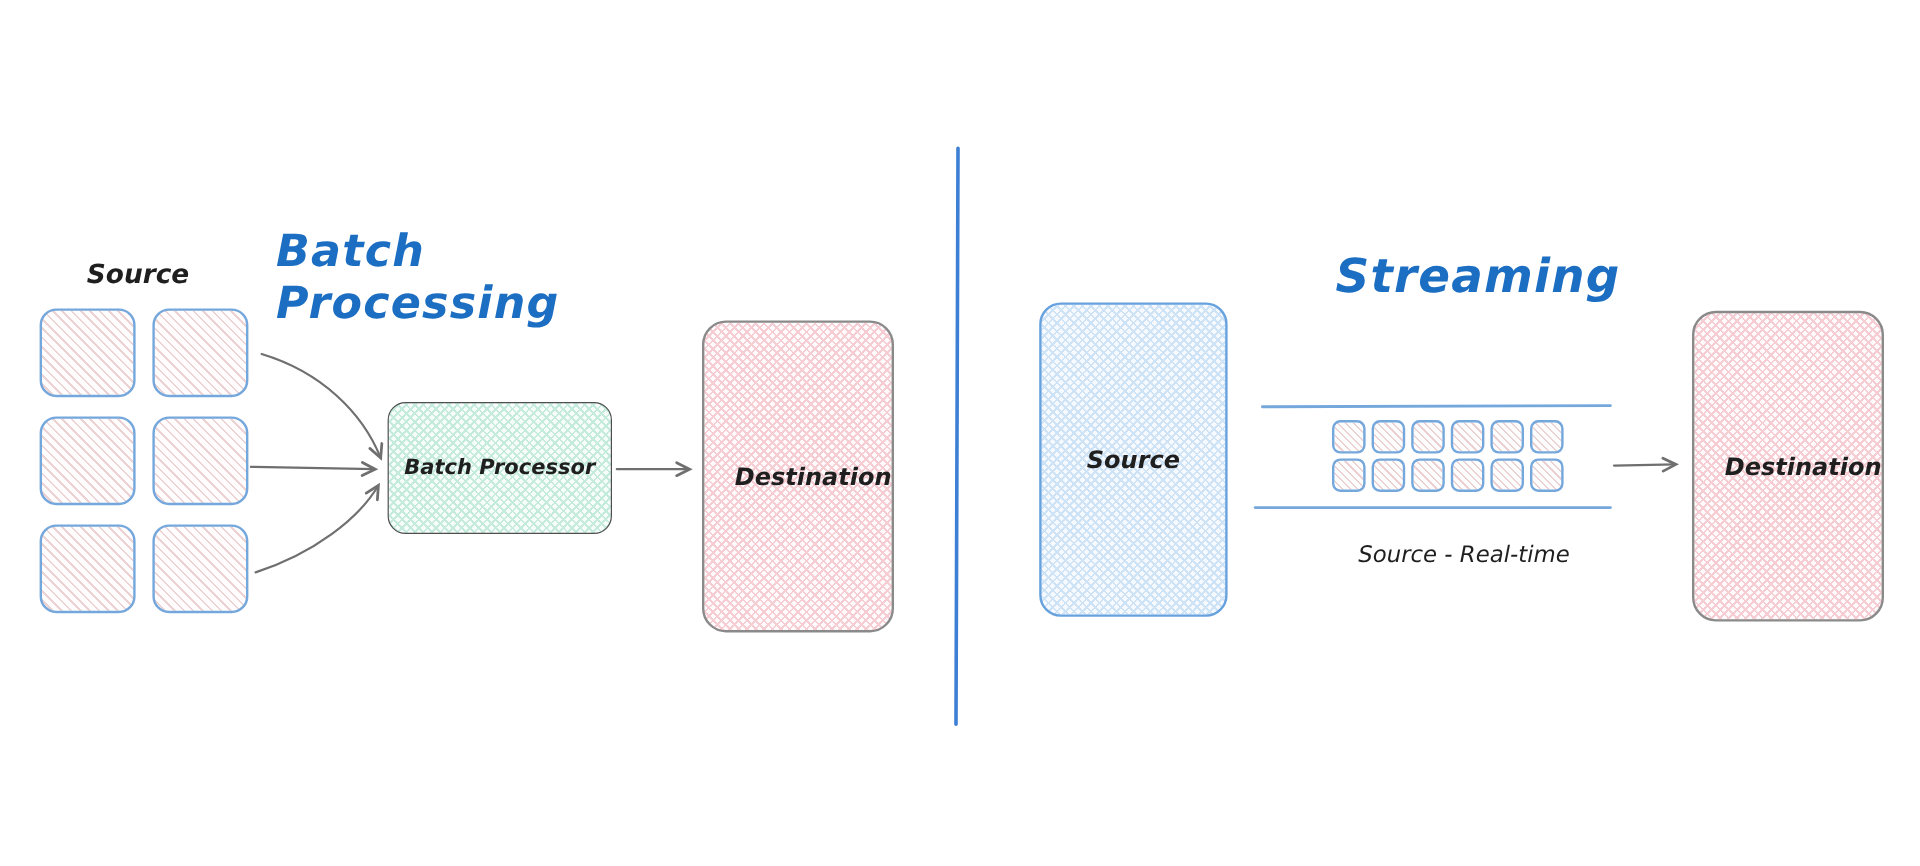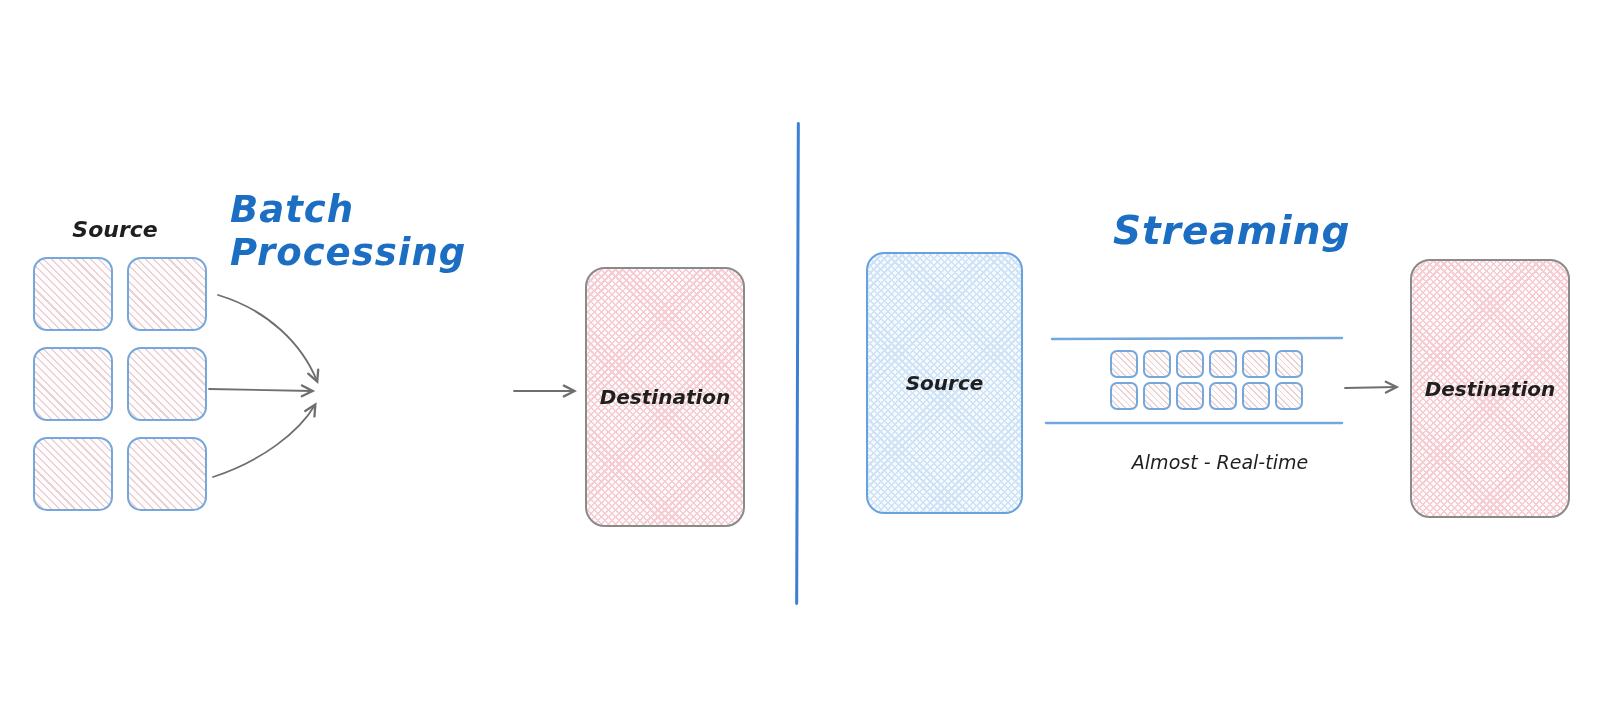--- a/index.html
+++ b/index.html
@@ -61,21 +61,21 @@
     display:flex; align-items:center; justify-content:center;
   }
   .processor .lbl{font-size:17.5px; font-weight:600; font-style:italic;}
   
   .dest{
     border:2px solid var(--dest-border); border-radius:20px;
     background-color:#fffafb;
     background-image:
       repeating-linear-gradient(45deg, var(--check-pink) 0 1.6px, transparent 1.6px 5px),
       repeating-linear-gradient(-45deg, var(--check-pink) 0 1.6px, transparent 1.6px 5px);
-    display:flex; align-items:center; justify-content:center;
+    display:flex; align-items:center; justify-content:flex-end;
   }
   .dest-left{left:585px; top:267px; width:160px; height:260px;}
   .dest-right{left:1410px; top:259px; width:160px; height:259px;}
   .dest .lbl{font-size:20px; font-weight:600; font-style:italic;}
   
   .stream-source{
     left:866px; top:252px; width:157px; height:262px;
     border:2px solid var(--source-border); border-radius:18px;
     background-color:#f6faff;
     background-image:
@@ -112,20 +112,23 @@
 
   <div class="abs batch-grid">
       <div class="batch-sq"></div>
       <div class="batch-sq"></div>
       <div class="batch-sq"></div>
       <div class="batch-sq"></div>
       <div class="batch-sq"></div>
       <div class="batch-sq"></div>
     </div>
 
+  <div class="abs processor">
+    <span class="lbl">Batch Processor</span>
+  </div>
 
 
   <div class="abs dest dest-left">
     <span class="lbl">Destination</span>
   </div>
 
   <div class="panel-title title-right">Streaming</div>
 
   <div class="abs stream-source">
     <span class="lbl">Source</span>
@@ -139,21 +142,21 @@
       <div class="stream-sq"></div>
       <div class="stream-sq"></div>
       <div class="stream-sq"></div>
       <div class="stream-sq"></div>
       <div class="stream-sq"></div>
       <div class="stream-sq"></div>
       <div class="stream-sq"></div>
       <div class="stream-sq"></div>
     </div>
 
-  <div class="hand-label latency-label">Almost - Real-time</div>
+  <div class="hand-label latency-label">Source - Real-time</div>
 
   <div class="abs dest dest-right">
     <span class="lbl">Destination</span>
   </div>
 
   <svg class="overlay" width="1600" height="722" viewBox="0 0 1600 722">
     <defs>
       <marker id="ah" viewBox="0 0 12 12" refX="9.5" refY="6" markerWidth="9" markerHeight="9" orient="auto-start-reverse">
         <path d="M2,2 L10,6 L2,10" fill="none" stroke="#6f6f6f" stroke-width="1.7" stroke-linecap="round"></path>
       </marker>

